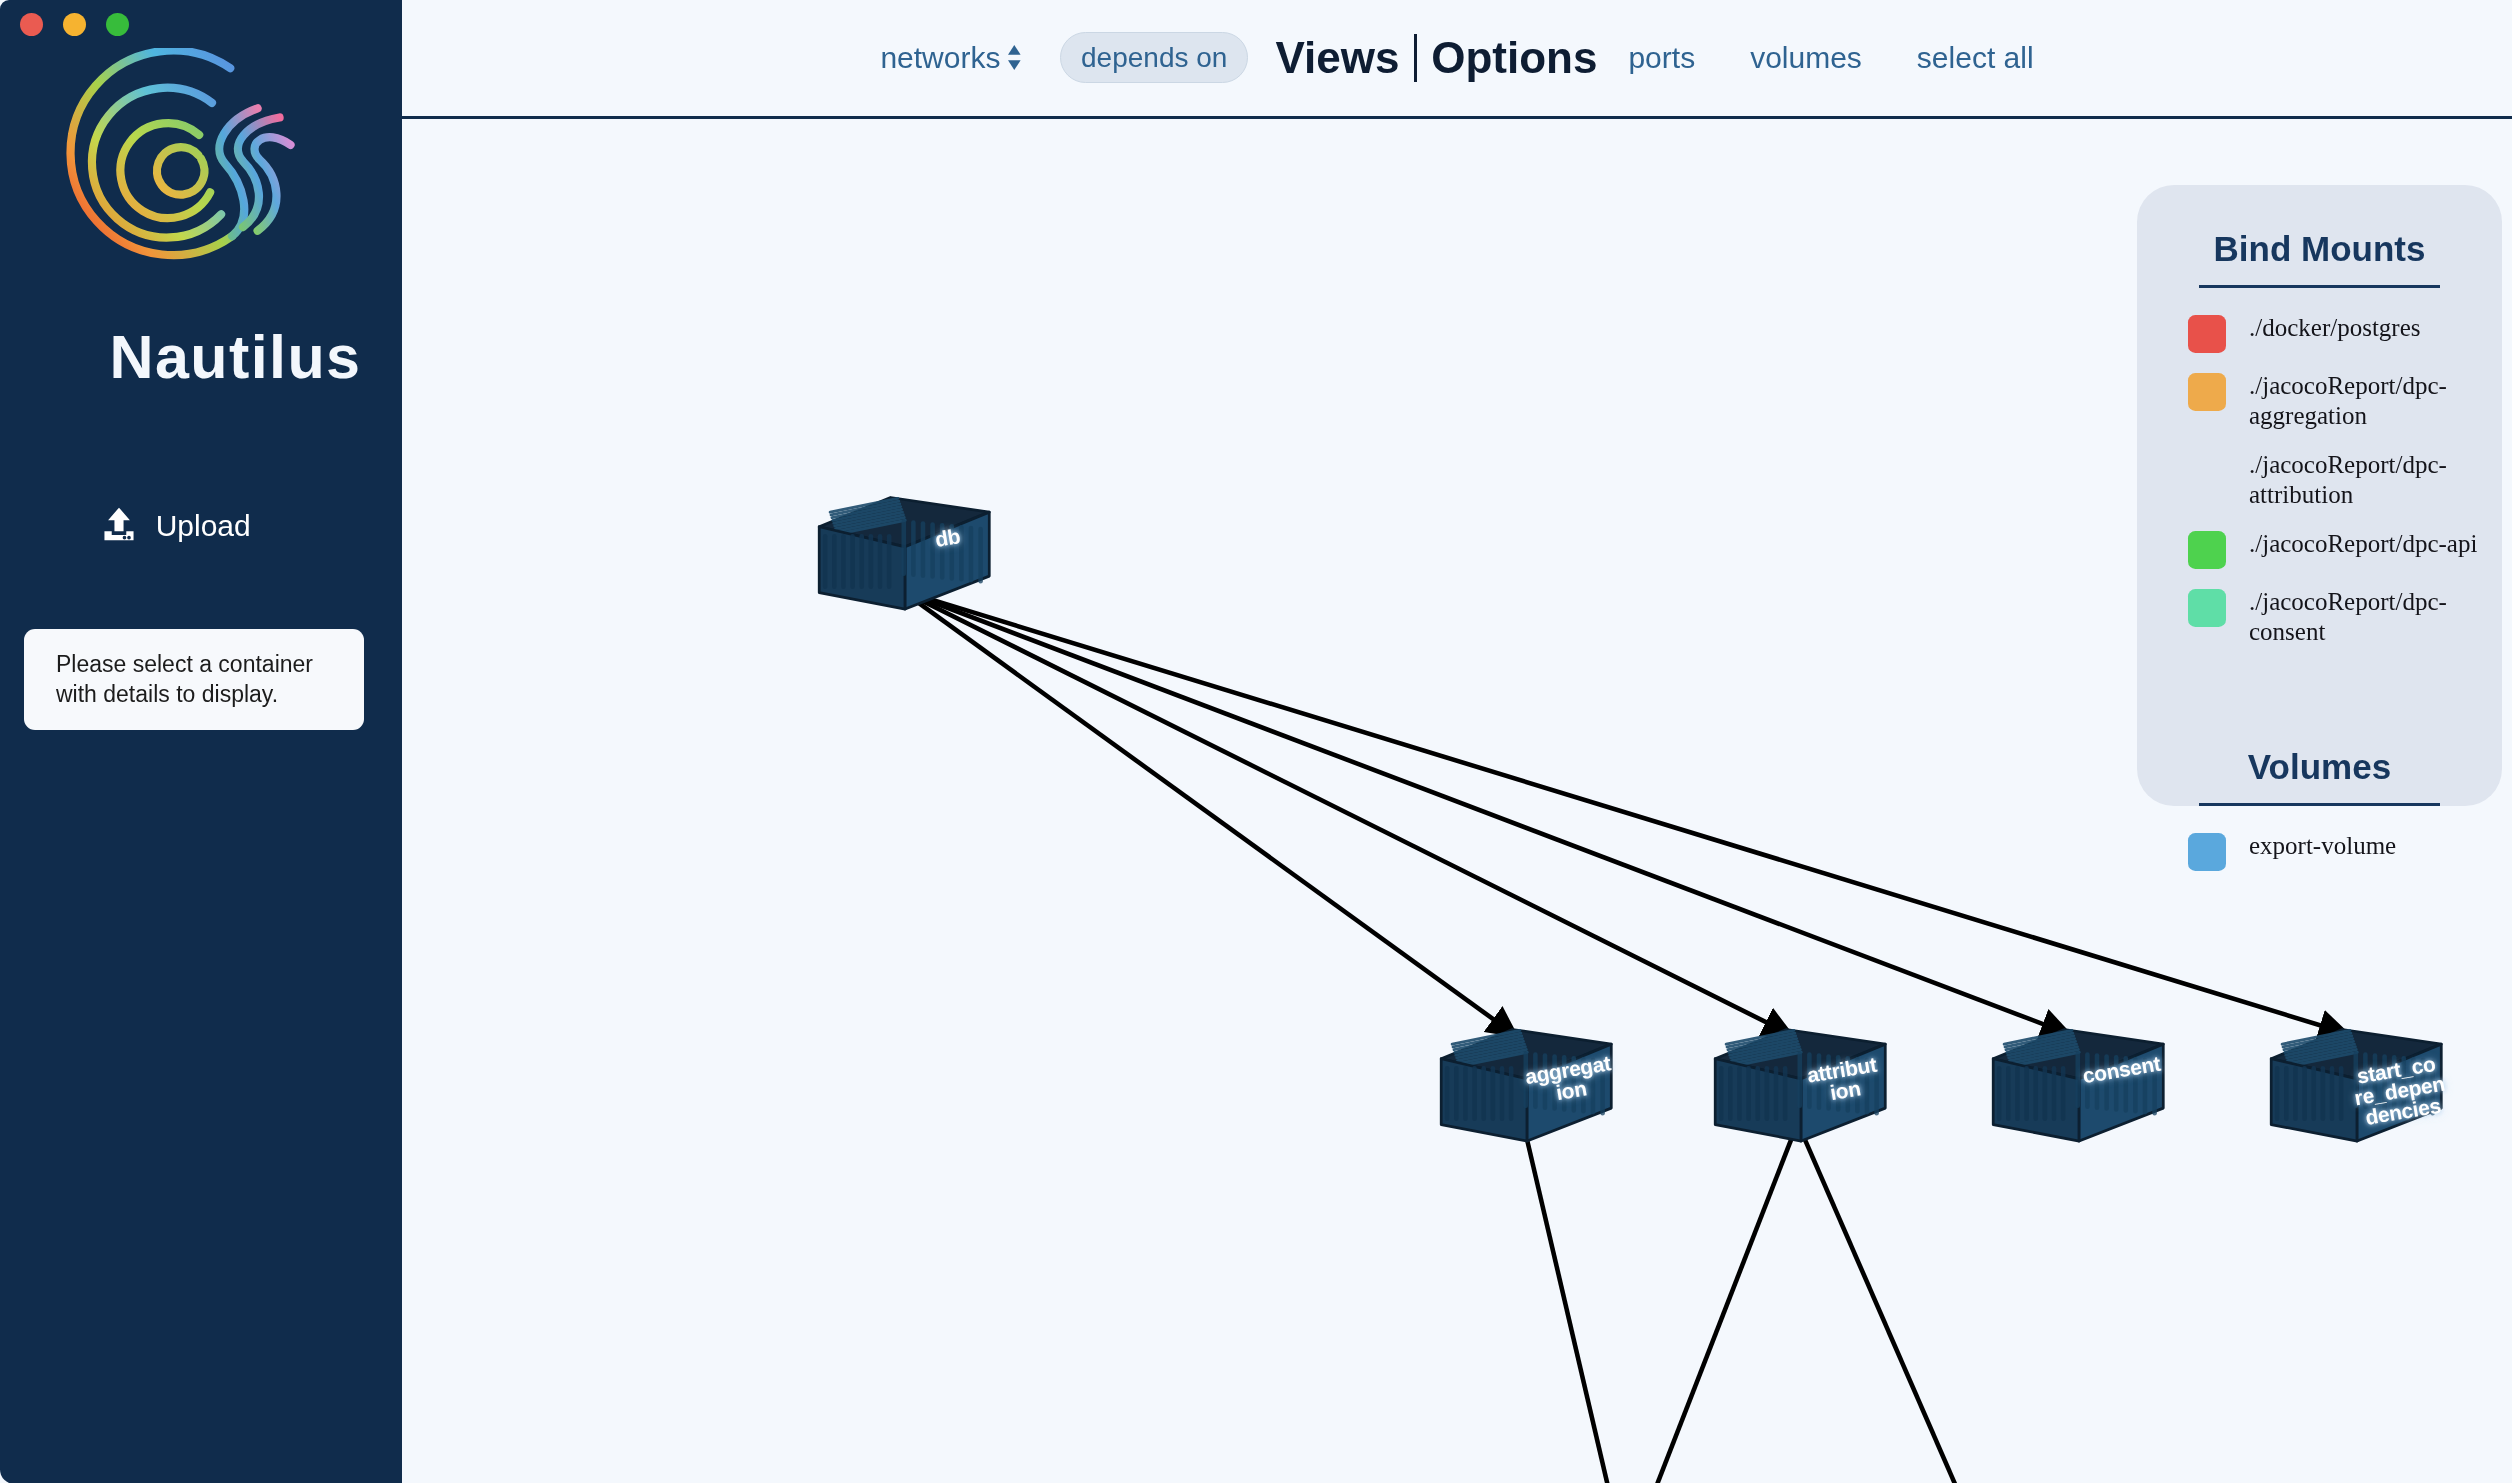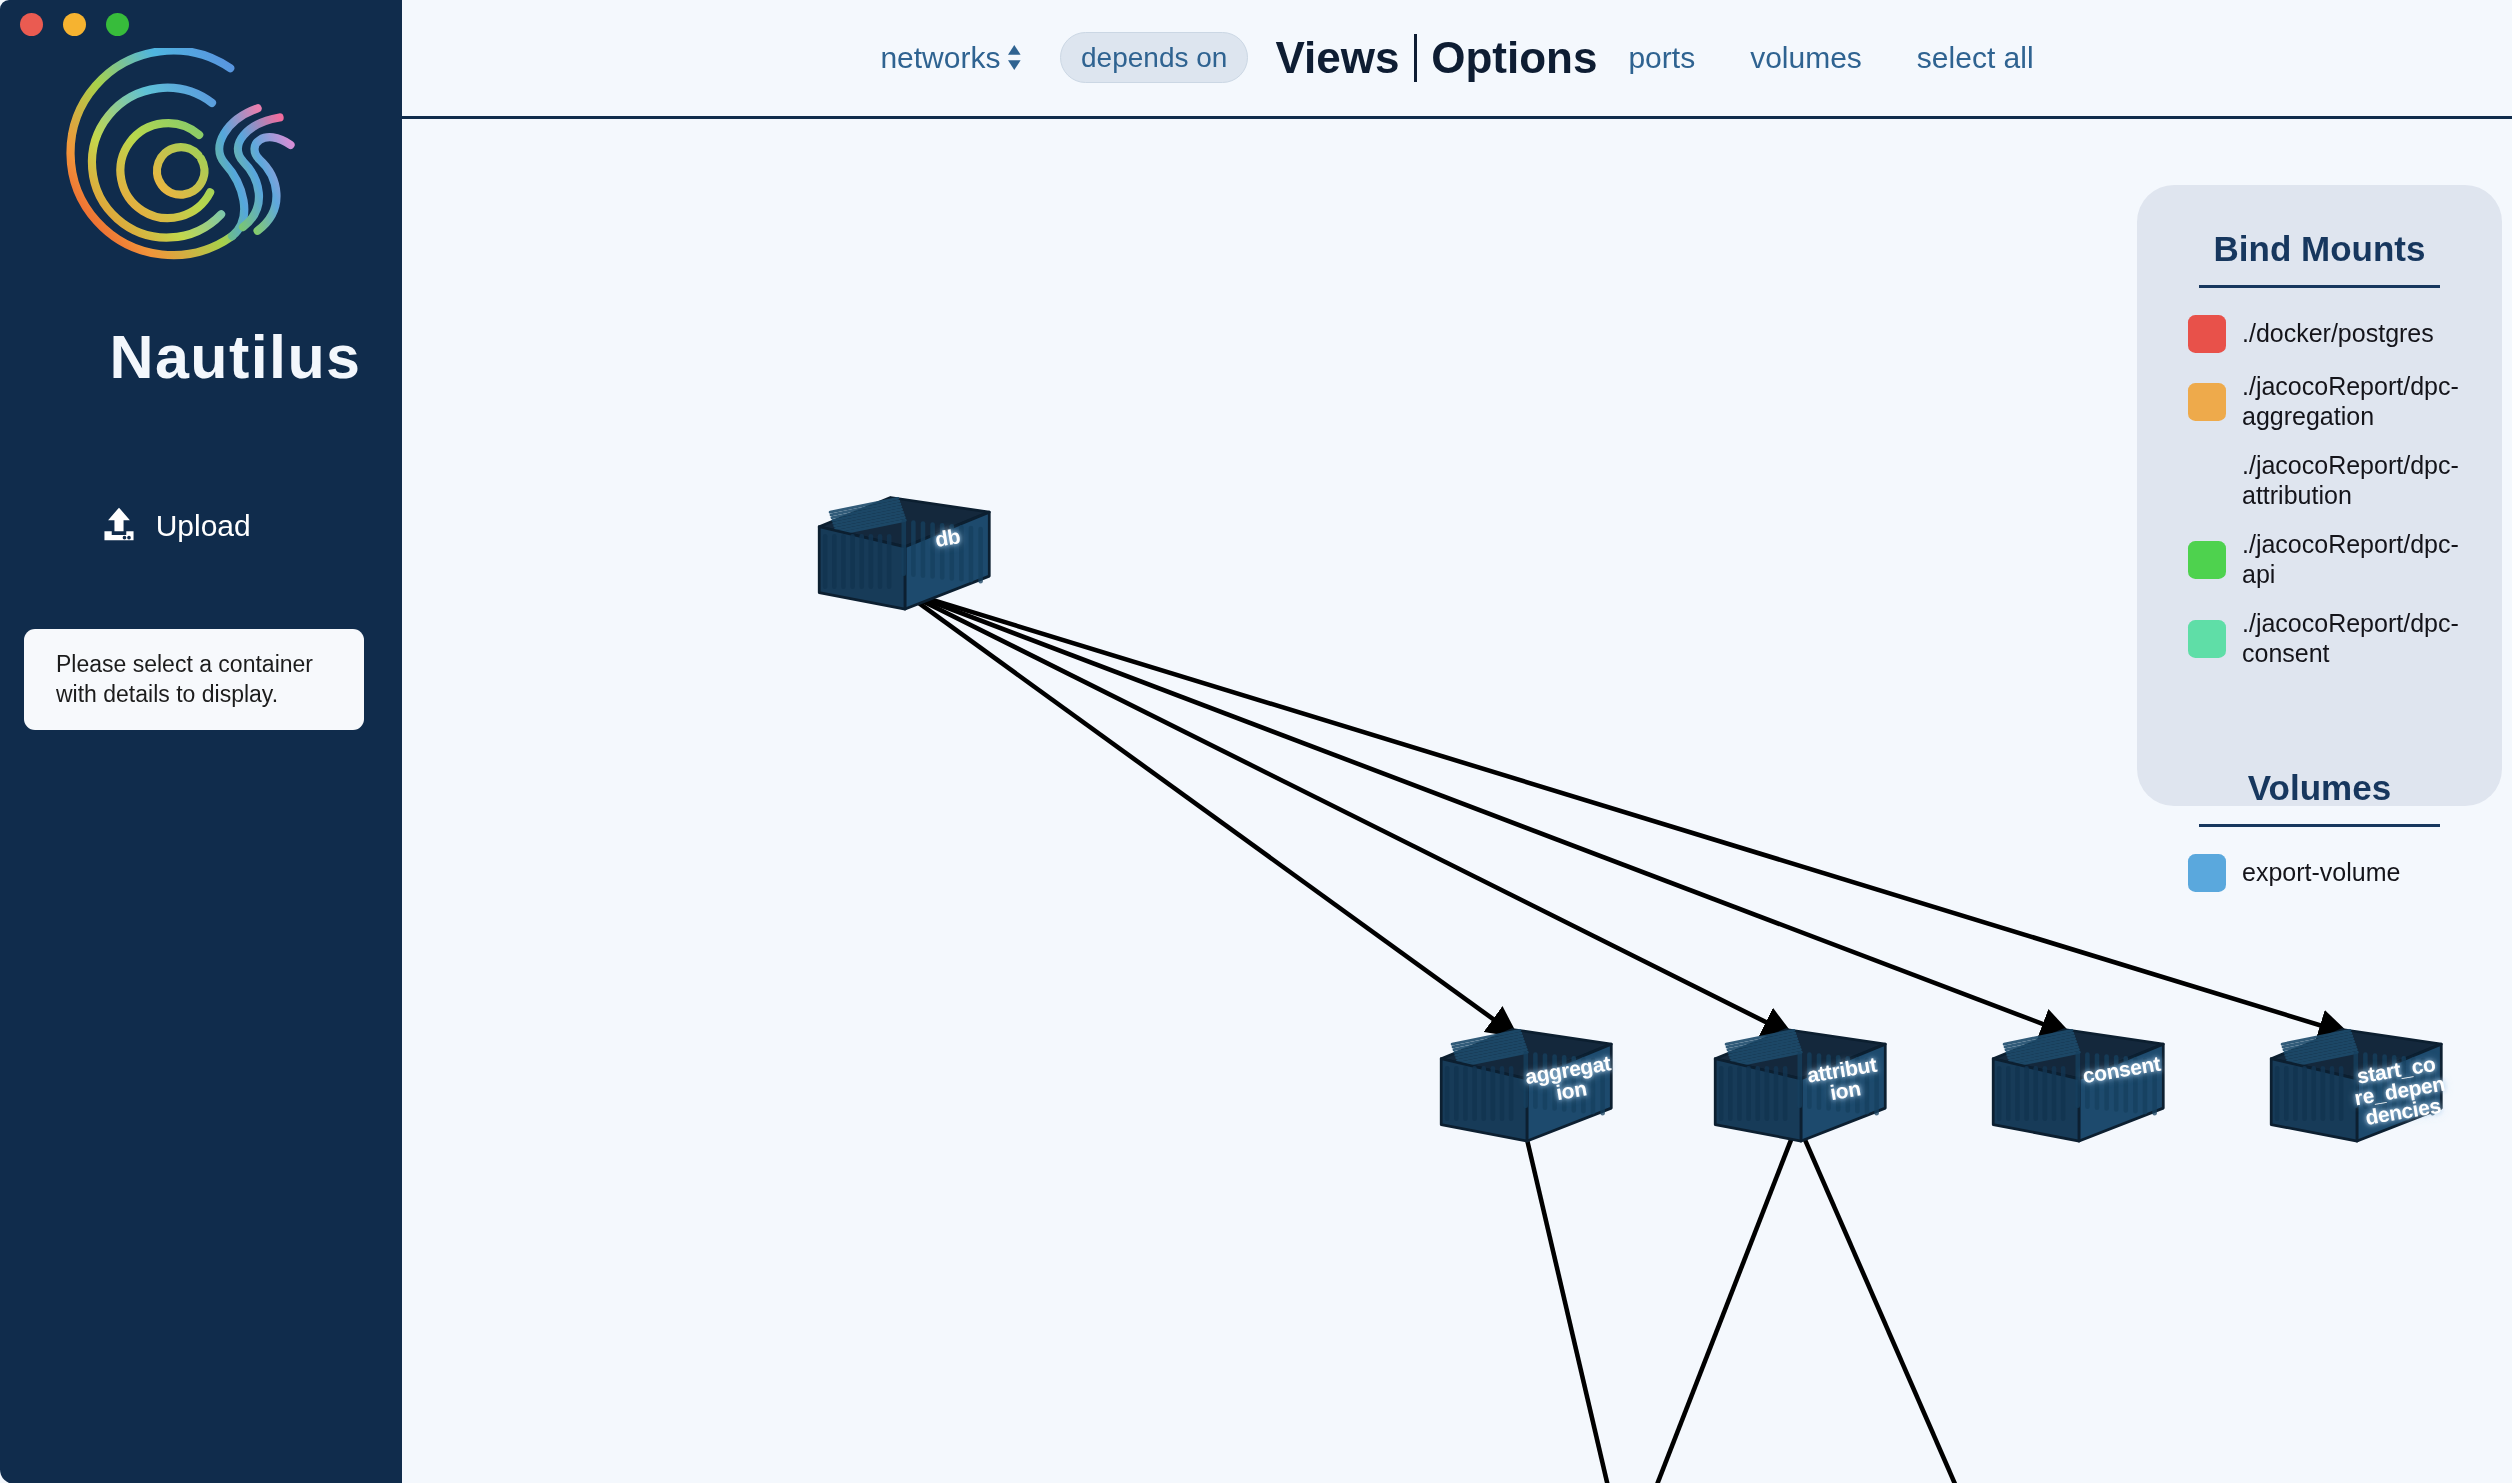--- a/index.html
+++ b/index.html
@@ -155,22 +155,23 @@
     font-weight: 700;
     margin-top: 12.8px;
   }
   .rp-rule {
     width: 241px; height: 2.7px;
     background: #17375e;
     margin: 16.4px auto 9px auto;
   }
   .rp-list { padding: 7.3px 0 0 0; }
   .rp-row {
-    display: flex; align-items: center; gap: 16px;
+    display: flex; align-items: flex-start; gap: 23px;
     padding: 9px 22px 9px 51px;
+    font-family: Liberation Serif, serif;
   }
   .swatch {
     width: 38px; height: 38px;
     border-radius: 7.3px;
     flex: 0 0 auto;
     margin-top: 1.8px;
   }
   .rp-text {
     color: #14141a;
     font-size: 25px;

